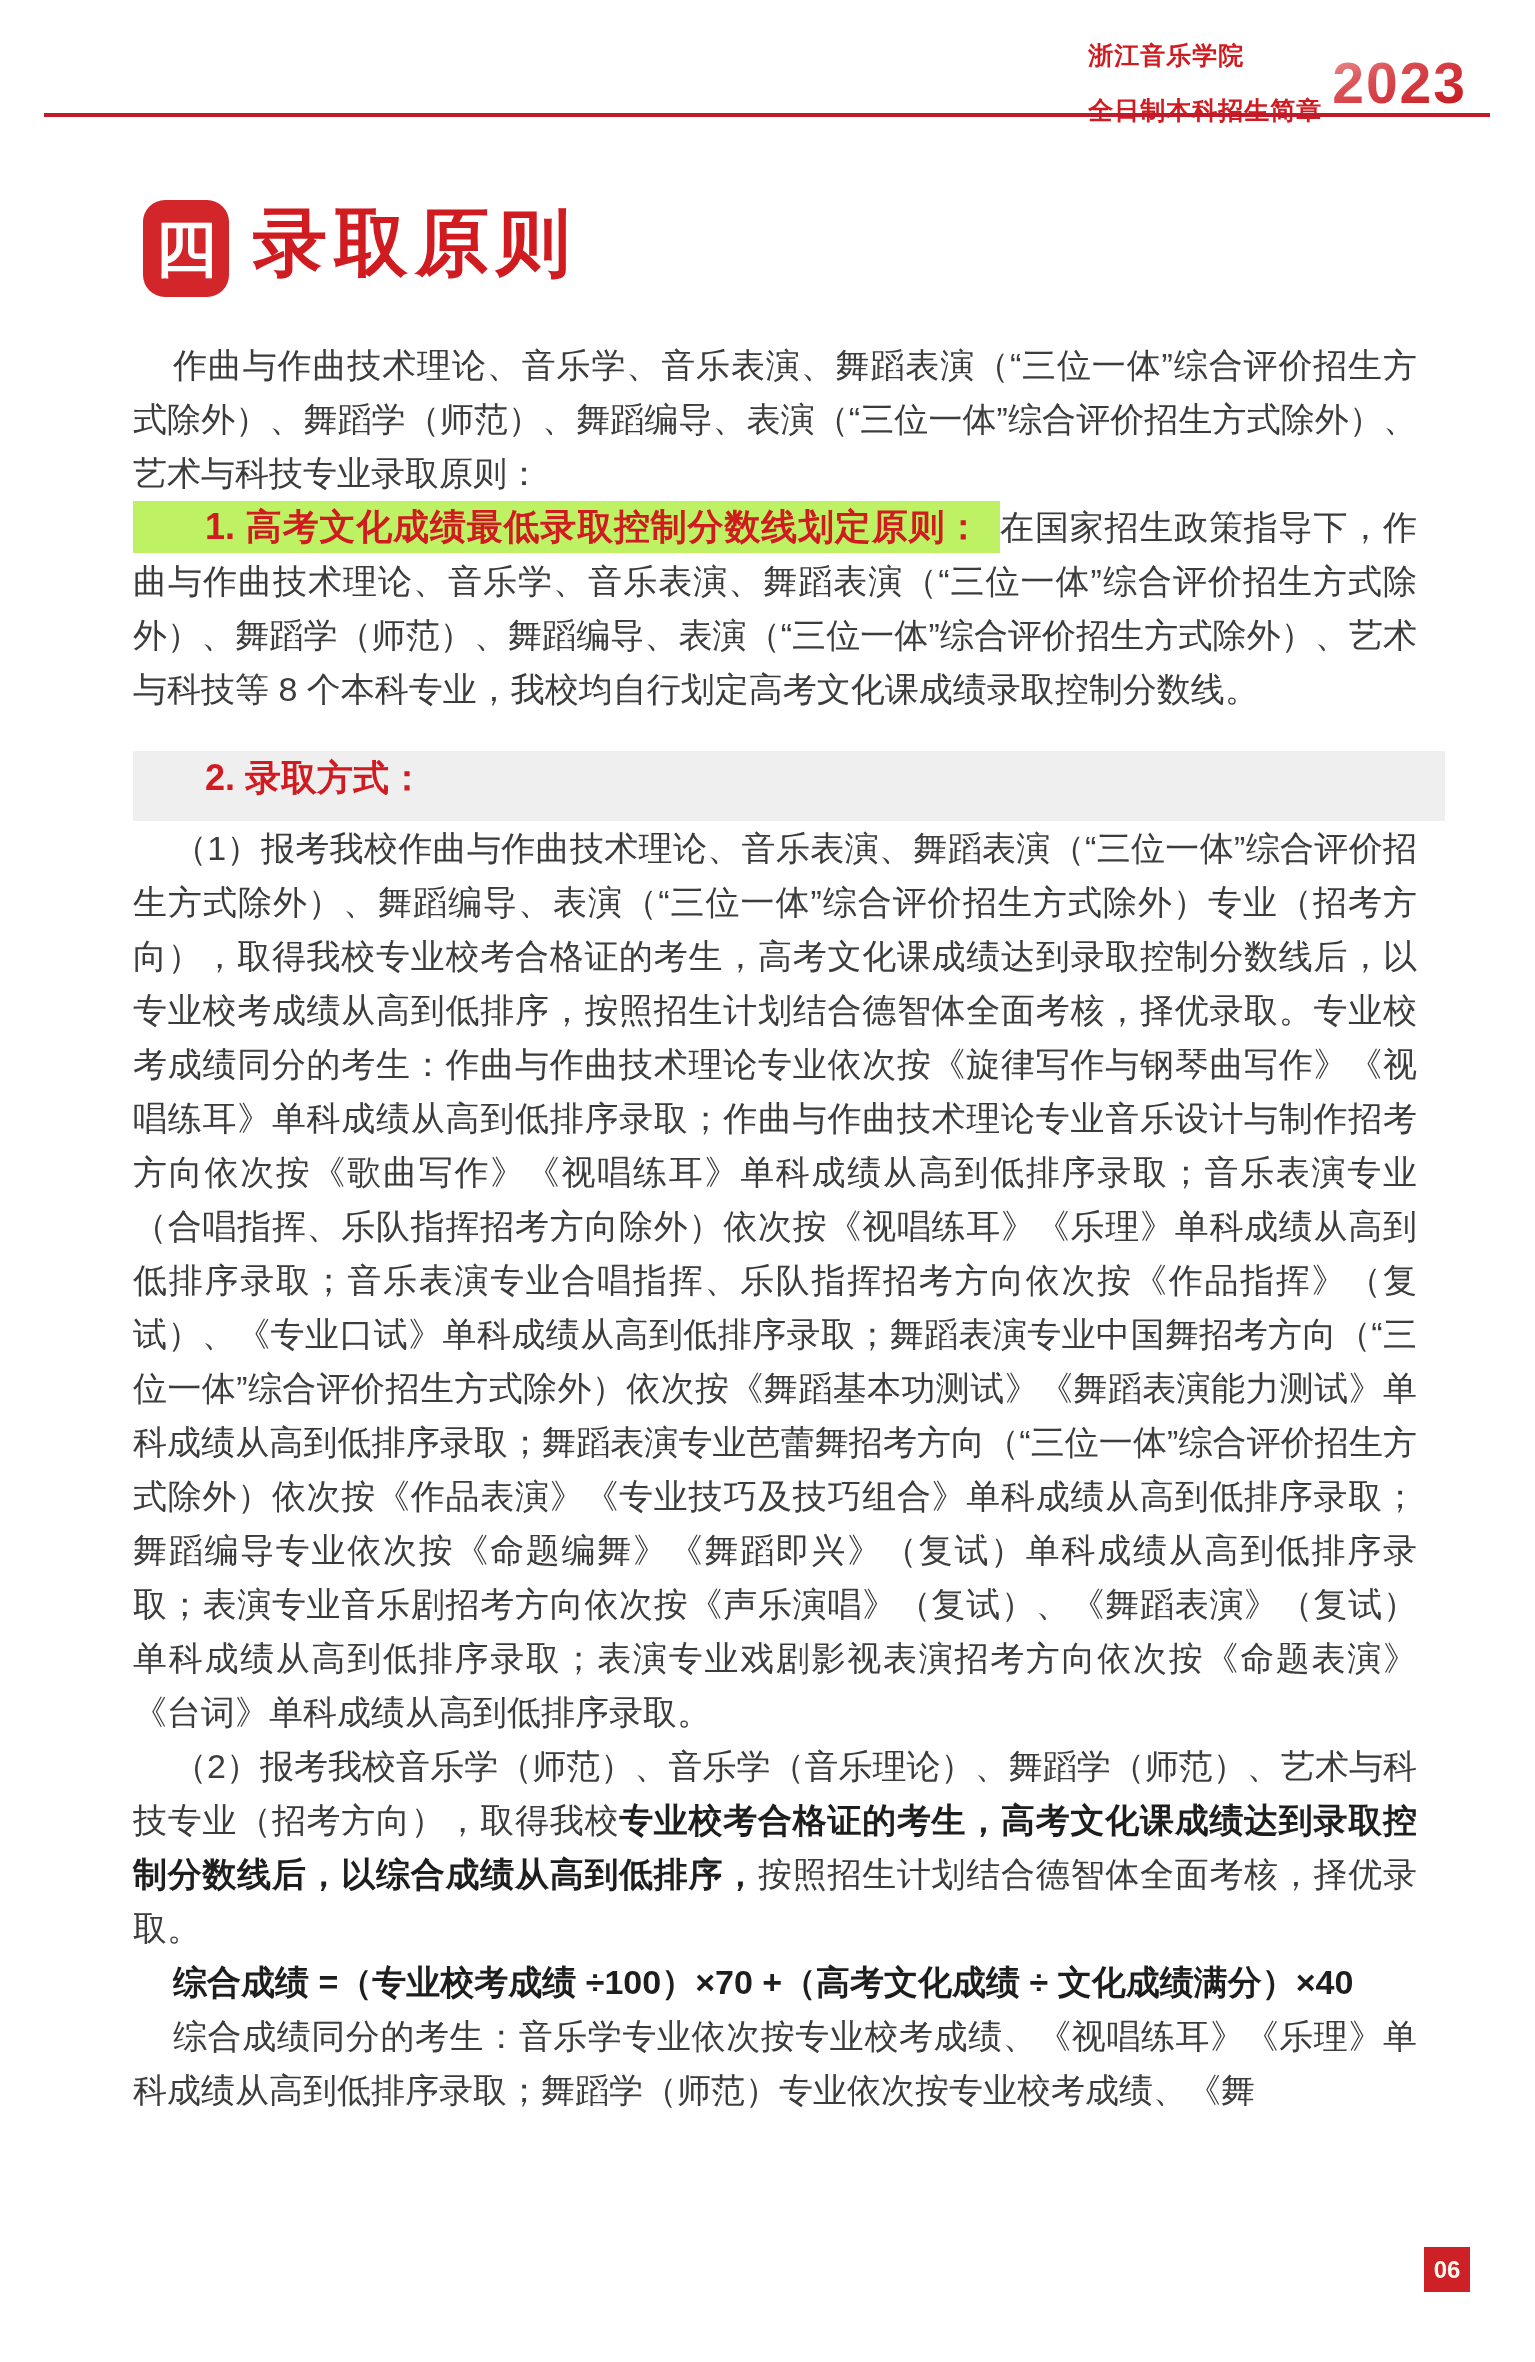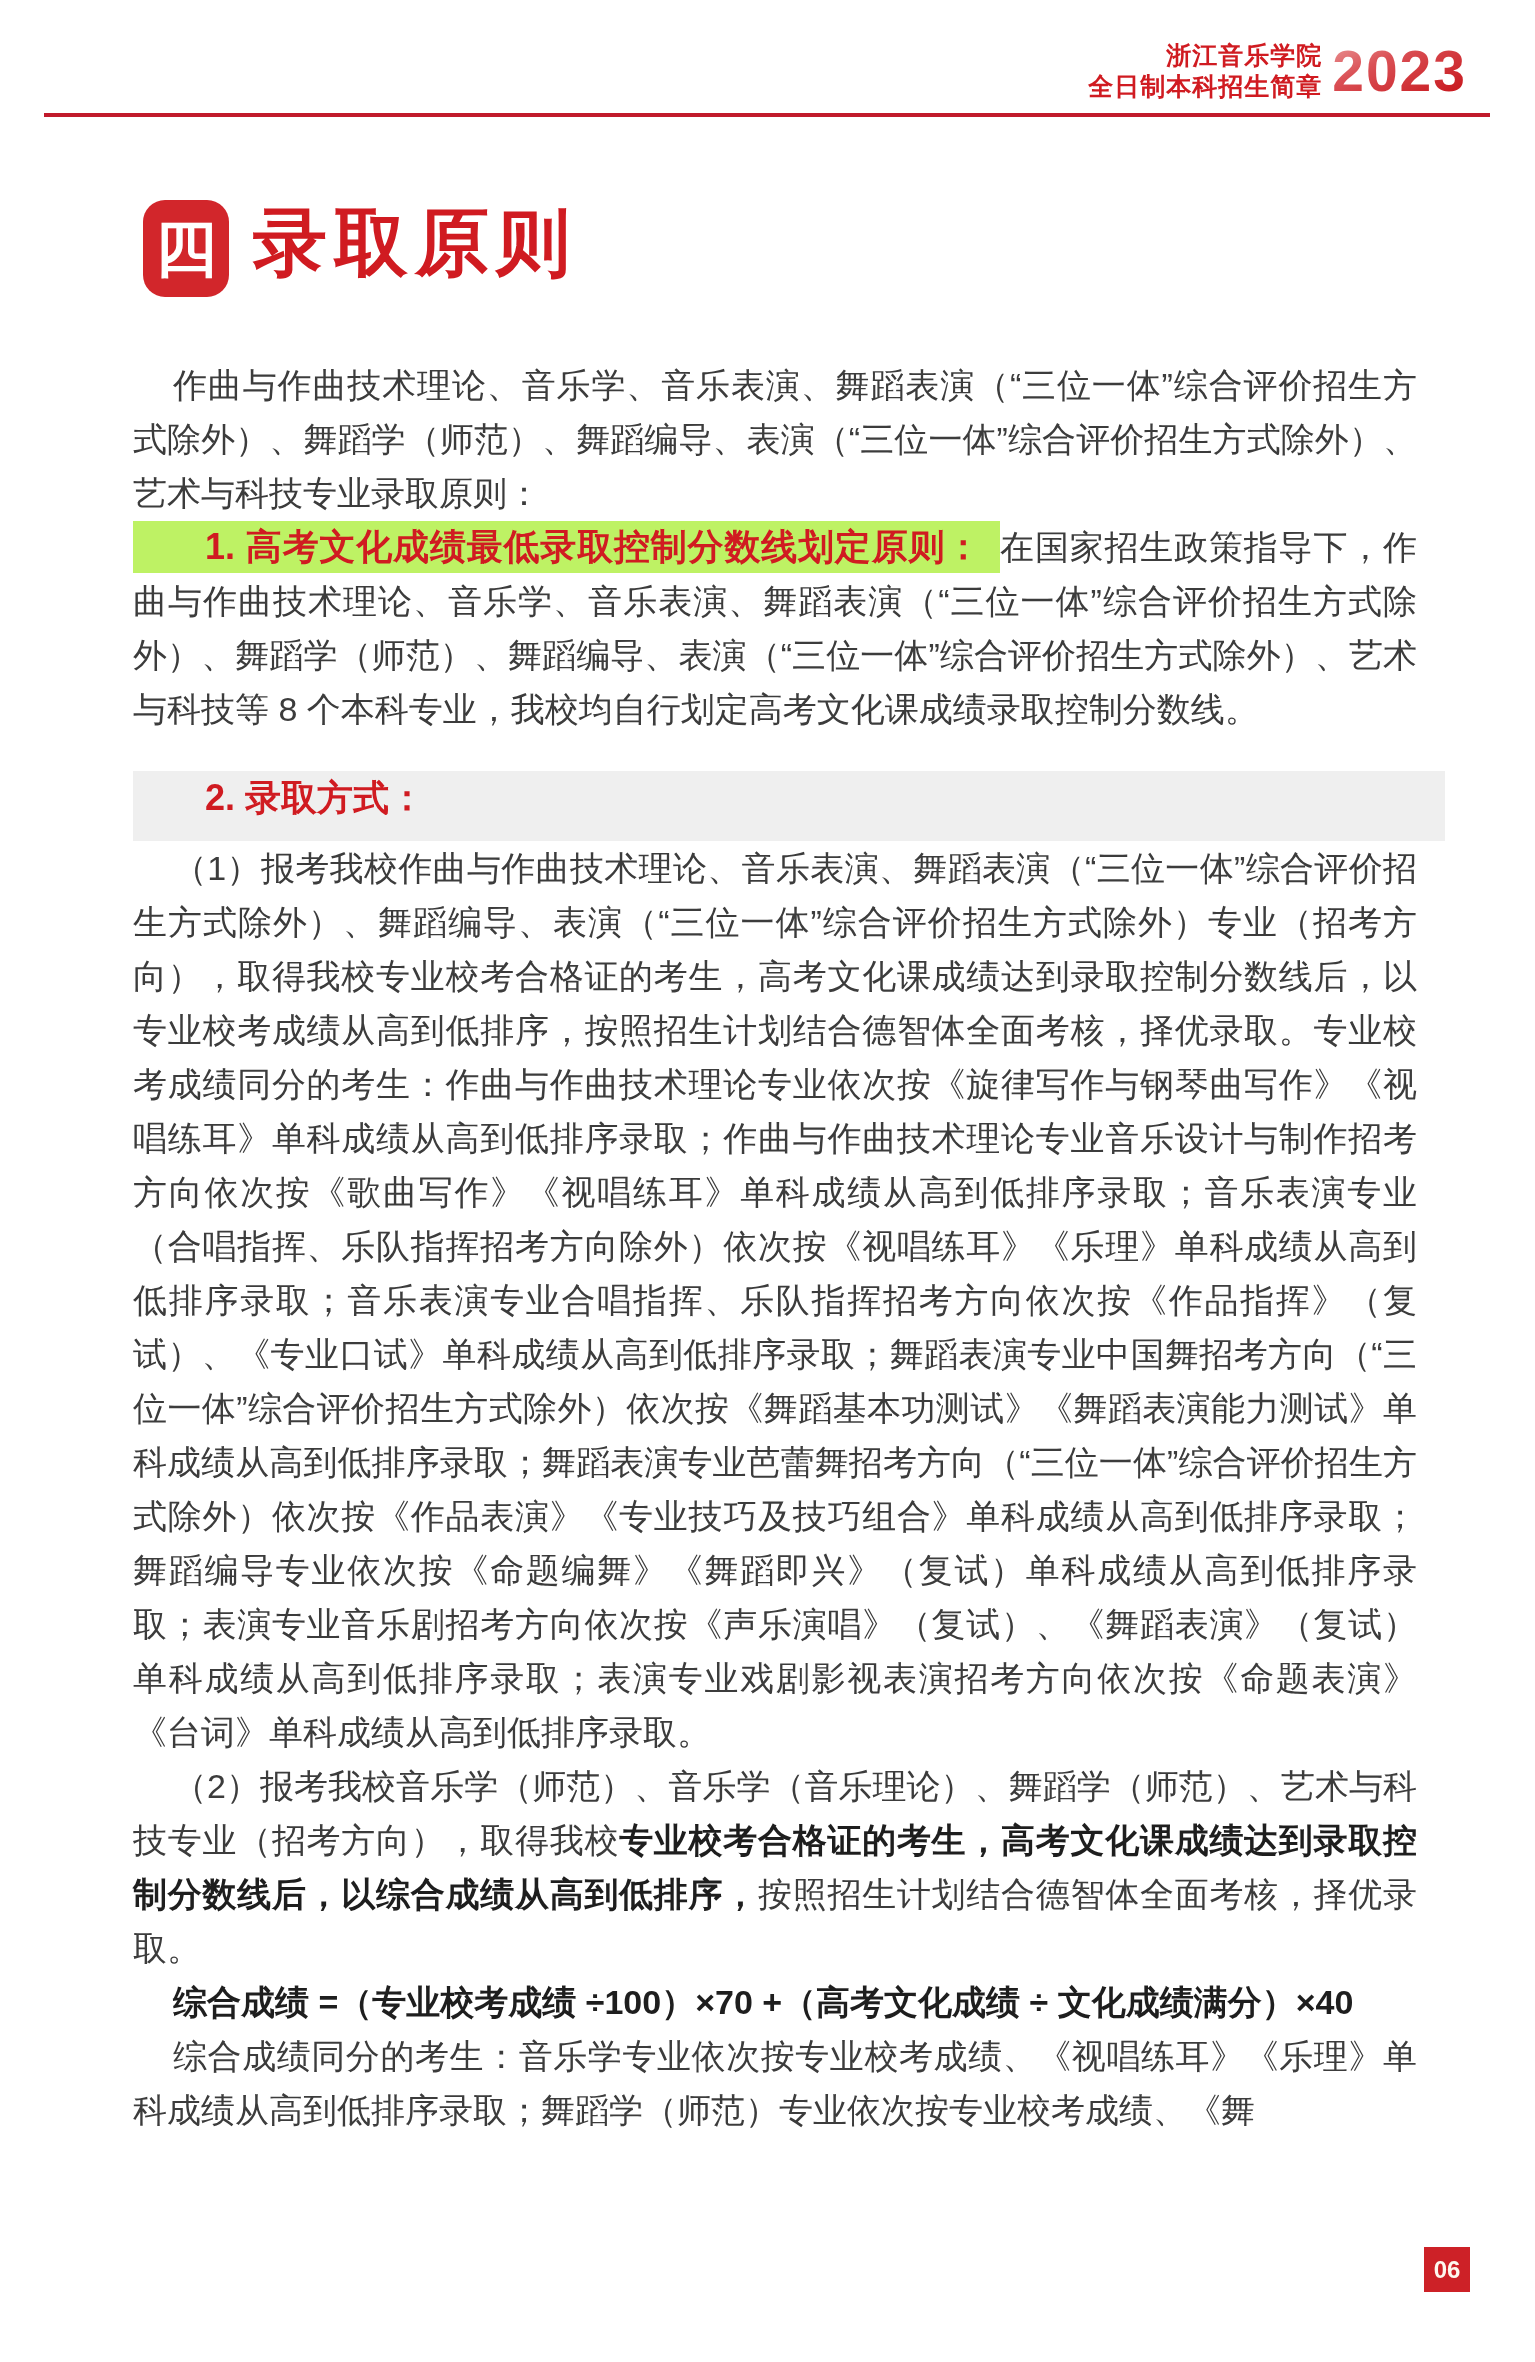--- a/index.html
+++ b/index.html
@@ -4,21 +4,21 @@
 <style>
   html,body{margin:0;padding:0;background:#ffffff;}
   .page{
     position:relative;width:1535px;height:2362px;background:#ffffff;overflow:hidden;
     font-family:"Liberation Sans","DejaVu Sans",sans-serif;color:#3c3c3c;
   }
   
   .hdr{
     position:absolute;top:40px;right:68px;display:flex;align-items:center;gap:10px;
   }
-  .hdr-lines{display:flex;flex-direction:column;align-items:flex-end;}
+  .hdr-lines{display:flex;flex-direction:column;gap:24px;}
   .hdr-line{
     font-size:25px;line-height:31px;font-weight:bold;color:#d01b21;letter-spacing:1px;
   }
   .hdr-year{
     font-size:57px;font-weight:bold;line-height:60px;letter-spacing:2px;
     background:linear-gradient(155deg,#eb9a9a 0%,#da5055 35%,#c8191f 90%);
     -webkit-background-clip:text;background-clip:text;color:transparent;
   }
   .hdr-rule{
     position:absolute;left:44px;top:113px;width:1446px;height:4px;background:#c11a2b;
@@ -30,21 +30,21 @@
     display:flex;align-items:center;justify-content:center;
     color:#ffffff;font-size:62px;font-weight:bold;
     font-family:"DejaVu Serif","Liberation Serif",serif;
   }
   .sec-title{
     margin:0 0 0 24px;font-size:74px;line-height:97px;font-weight:900;color:#d01b21;
     letter-spacing:7px;font-family:Liberation Mono, monospace;
   }
   
   .content{
-    position:absolute;left:133px;top:358px;width:1284px;
+    position:absolute;left:133px;top:338px;width:1284px;
     font-size:34px;line-height:54px;text-align:justify;color:#3c3c3c;
   }
   .content p{margin:0;}
   .indent{text-indent:40px;}
   .p-rule1{margin-top:13px;}
   .band-inline{
     background:#bef264;padding:7px 18px 7px 72px;
   }
   .red-h{color:#d01b21;font-weight:bold;font-size:36px;}
   .band-block{

